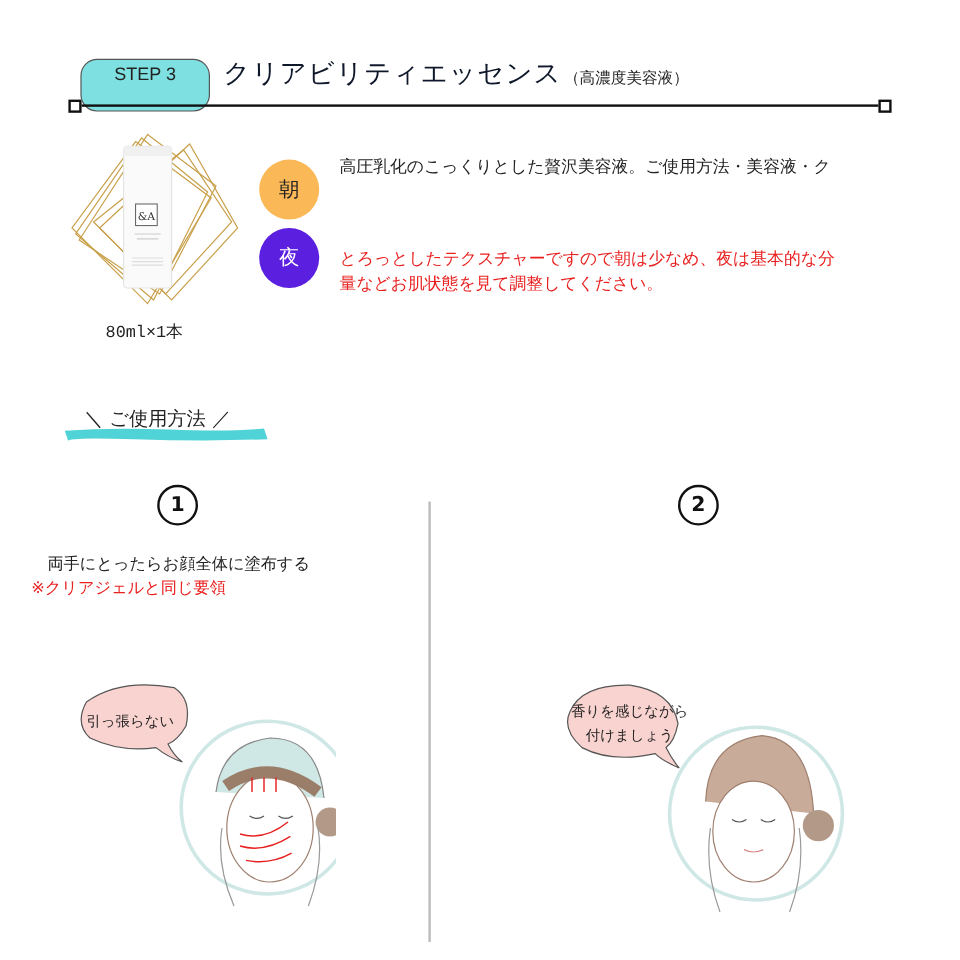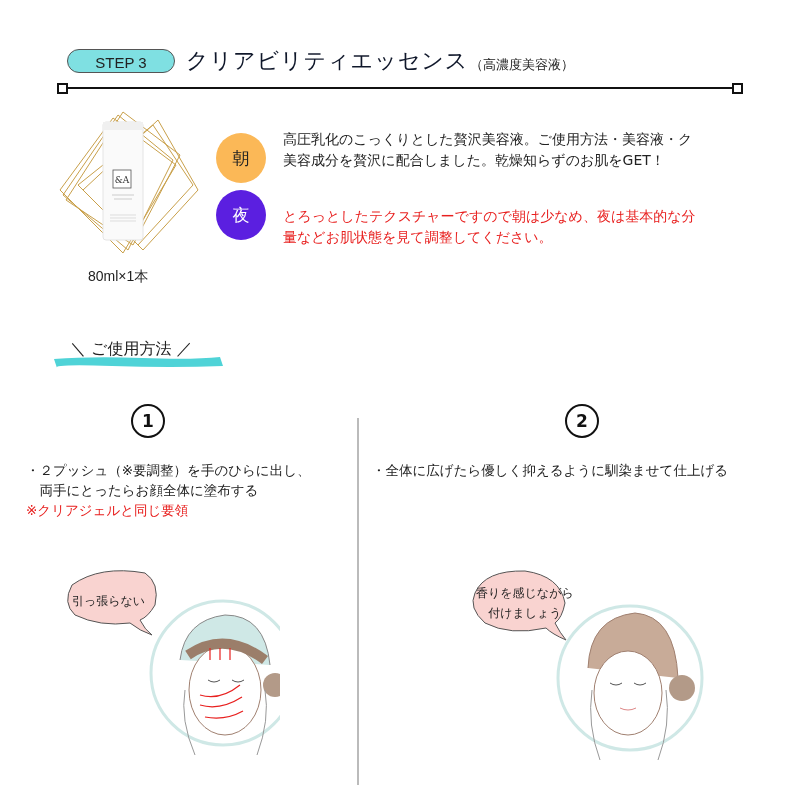--- a/index.html
+++ b/index.html
@@ -4,33 +4,33 @@
   <style>
     html, body { margin: 0; padding: 0; }
     body {
       width: 800px; height: 800px; background: #ffffff; position: relative; overflow: hidden;
       font-family: "DejaVu Sans", "Liberation Sans", sans-serif; color: #333;
     }
     .abs { position: absolute; }
 
     
     .step-pill {
-      left: 67px; top: 49px; width: 108px; height: 24px; border-radius: 14px;
+      left: 67px; top: 49px; width: 108px; height: 44px; border-radius: 14px;
       background: #7fe0e2; border: 1.5px solid #555; box-sizing: border-box;
       font-size: 15px; line-height: 25px; text-align: center; color: #222;
       font-family: "Liberation Sans", sans-serif;
     }
     .step-title { left: 186px; top: 46px; font-size: 22px; color: #0f172a; letter-spacing: 1px; white-space: nowrap; }
     .step-sub { left: 470px; top: 56px; font-size: 13px; color: #222; white-space: nowrap; }
     .hline { left: 64px; top: 87px; width: 672px; height: 2px; background: #111; }
     .endbox { width: 7px; height: 7px; border: 2px solid #111; background: #fff; top: 83px; }
 
     
     .product-area { left: 58px; top: 110px; width: 180px; height: 150px; }
-    .caption { left: 88px; top: 268px; font-size: 14px; color: #222; font-family: Liberation Sans, sans-serif; text-align: center; }
+    .caption { left: 88px; top: 268px; font-size: 14px; color: #222; font-family: Liberation Mono, monospace; text-align: center; }
 
     
     .badge { width: 50px; height: 50px; border-radius: 50%; text-align: center; line-height: 50px; font-size: 17px; }
     .badge-morning { left: 216px; top: 133px; background: #fbb857; color: #222; }
     .badge-night { left: 216px; top: 190px; background: #5b1fe0; color: #fff; }
 
     .desc { left: 283px; top: 129px; width: 470px; font-size: 14px; line-height: 21px; color: #222; }
     .note { left: 283px; top: 206px; width: 470px; font-size: 14px; line-height: 21px; color: #e8201f; }
 
     
@@ -80,48 +80,45 @@
     <line x1="52" y1="111" x2="78" y2="111" stroke="#ddd"></line>
   </svg>
 </div>
 <div class="abs caption">80ml×1本</div>
 
 <div class="abs badge badge-morning">朝</div>
 <div class="abs badge badge-night">夜</div>
 
 <div class="abs desc">
   <div>高圧乳化のこっくりとした贅沢美容液。ご使用方法・美容液・ク</div>
-  <div>美容成分を贅沢に配合しました。乾燥知らずのお肌をGET！</div>
 </div>
 <div class="abs note">
   <div>とろっとしたテクスチャーですので朝は少なめ、夜は基本的な分</div>
   <div>量などお肌状態を見て調整してください。</div>
 </div>
 
 <svg class="abs usage-brush" viewBox="0 0 172 14">
   <path d="M2,4 Q40,1 90,3 T168,2 L171,11 Q120,13 60,11 T5,13 Z" fill="#4fd3d7"></path>
 </svg>
 <div class="abs usage-title">
   <span>＼</span>
   <span style="margin:0 0;">ご使用方法</span>
   <span>／</span>
 </div>
 
 <div class="abs num num1">1</div>
 <div class="abs num num2">2</div>
 <div class="abs divider"></div>
 
 <div class="abs text-block" style="left:26px; top:460px;">
-  <div class="t-black">・２プッシュ（※要調整）を手のひらに出し、</div>
   <div class="t-black">　両手にとったらお顔全体に塗布する</div>
   <div class="t-red">※クリアジェルと同じ要領</div>
 </div>
 
 <div class="abs text-block" style="left:372px; top:460px;">
-  <div class="t-black">・全体に広げたら優しく抑えるように馴染ませて仕上げる</div>
 </div>
 
 <svg class="abs" style="left:60px; top:565px;" width="220" height="200" viewBox="0 0 220 200">
   <path d="M12,20 Q40,0 85,8 Q100,18 95,40 Q88,52 80,55 Q85,65 92,70 Q80,66 70,58 Q40,62 15,50 Q2,38 12,20 Z" fill="#f9d3d0" stroke="#555" stroke-width="1"></path>
   <circle cx="163" cy="108" r="72" fill="none" stroke="#cfe8e6" stroke-width="3"></circle>
   <path d="M120,95 Q125,55 165,50 Q205,50 210,100" fill="#cfe8e6" stroke="#888" stroke-width="1"></path>
   <ellipse cx="165" cy="125" rx="36" ry="45" fill="#fff" stroke="#a08070" stroke-width="1"></ellipse>
   <path d="M128,90 Q165,65 205,95" fill="none" stroke="#9b7e6a" stroke-width="10"></path>
   <circle cx="215" cy="120" r="12" fill="#b39a88"></circle>
   <path d="M148,115 q6,4 12,0 M172,115 q6,4 12,0" stroke="#555" fill="none"></path>

